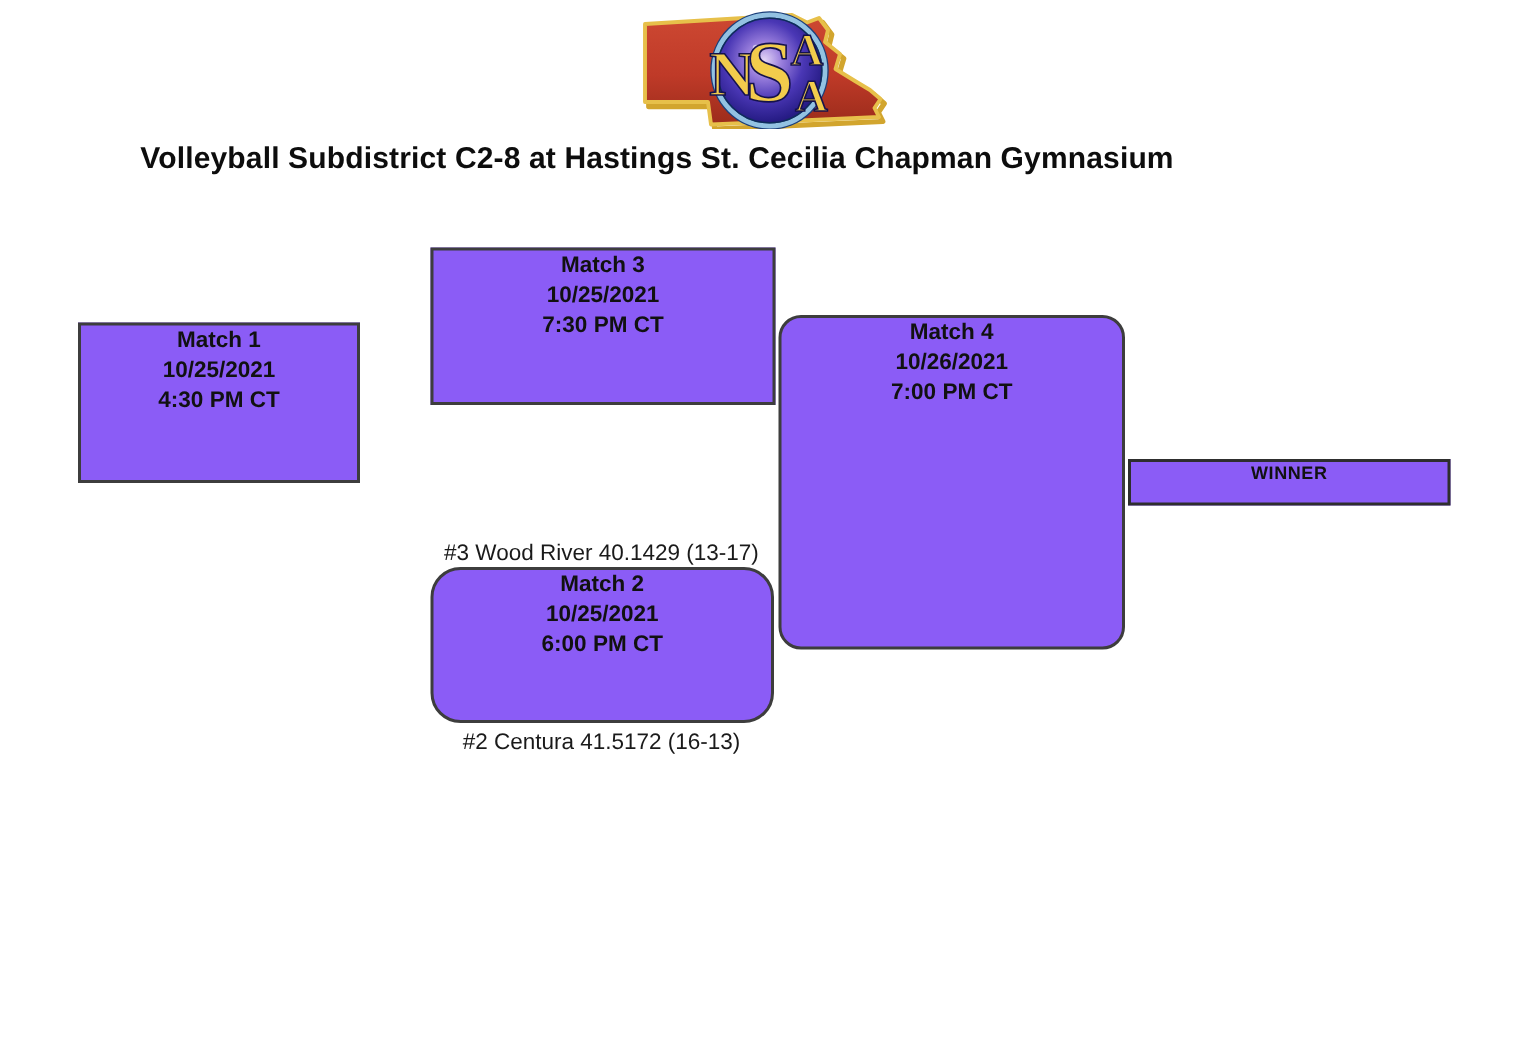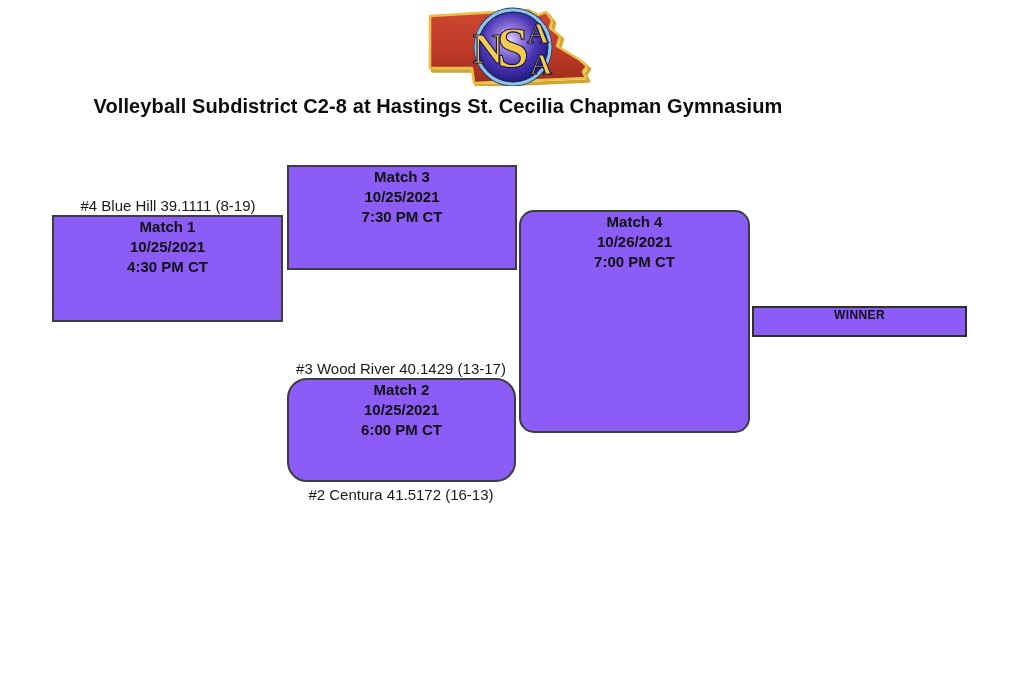--- a/index.html
+++ b/index.html
@@ -65,21 +65,21 @@
     border: 2px solid #2e2e2e;
   }
   .winner-box .winner-text {
     font-size: 12px;
     font-weight: bold;
     color: #111111;
     letter-spacing: 0.4px;
     text-align: center;
   }
   
-  #match1-box { left: 52px;  top: 215px; width: 231px; height: 107px; }
+  #match1-box { left: 52px;  top: 215px; width: 188px; height: 107px; }
   #match3-box { left: 287px; top: 165px; width: 230px; height: 105px; }
   #match2-box { left: 287px; top: 378px; width: 229px; height: 104px; border-radius: 20px; }
   #match4-box { left: 519px; top: 210px; width: 231px; height: 223px; border-radius: 15px; }
   #winner-box { left: 752px; top: 306px; width: 215px; height: 31px; }
 
   #seed-hastings  { left: 252px; top: 146px; }
   #seed-bluehill  { left: 18px;  top: 197px; }
   #seed-gibbon    { left: 18px;  top: 325px; }
   #seed-woodriver { left: 251px; top: 360px; }
   #seed-centura   { left: 251px; top: 486px; }
@@ -122,21 +122,20 @@
         <text x="64" y="57" font-size="42">N</text>
         <text x="114" y="37" font-size="30">A</text>
         <text x="117" y="68" font-size="30">A</text>
         <text x="89" y="61" font-size="58">S</text>
       </g>
     </svg>
   </div>
 
   <h1 class="title">Volleyball Subdistrict C2-8 at Hastings St. Cecilia Chapman Gymnasium</h1>
 
-  <div class="seed" id="seed-bluehill">#4 Blue Hill 39.1111 (8-19)</div>
   <div class="seed" id="seed-woodriver">#3 Wood River 40.1429 (13-17)</div>
   <div class="seed" id="seed-centura">#2 Centura 41.5172 (16-13)</div>
 
   <div class="box" id="match1-box">
     <div class="line">Match 1</div>
     <div class="line">10/25/2021</div>
     <div class="line">4:30 PM CT</div>
   </div>
 
   <div class="box" id="match3-box">

